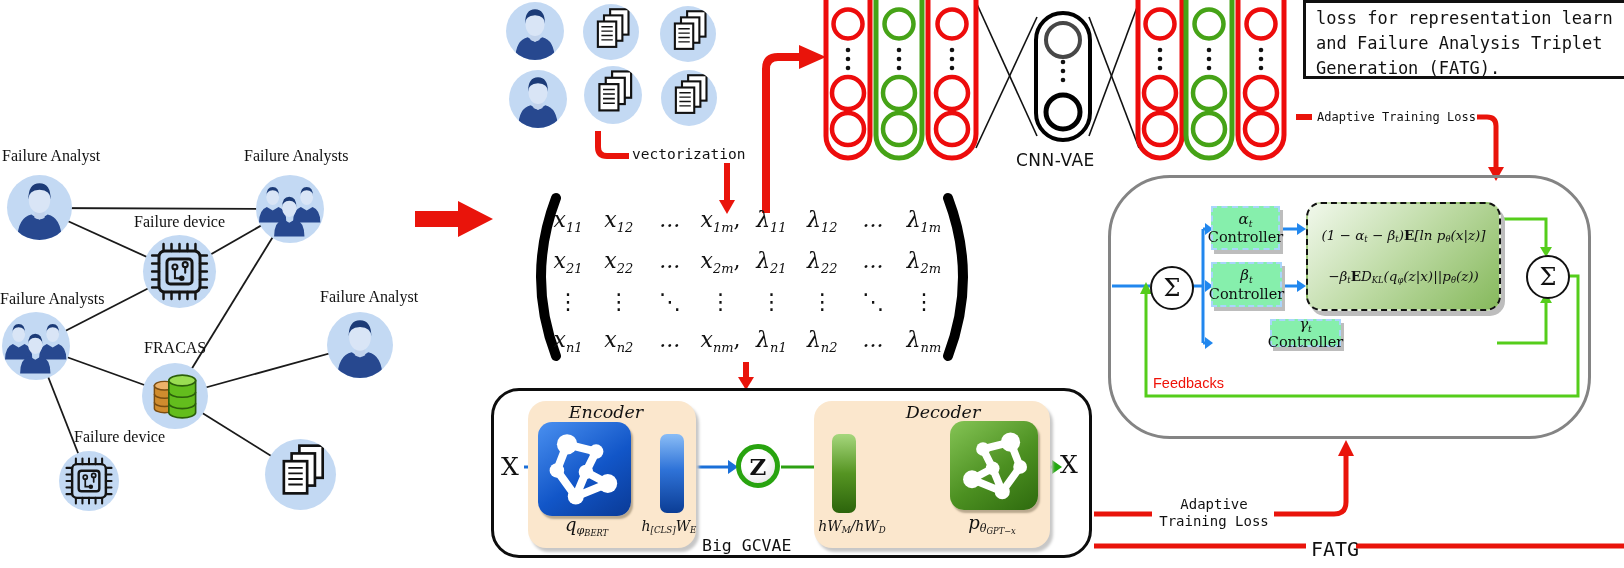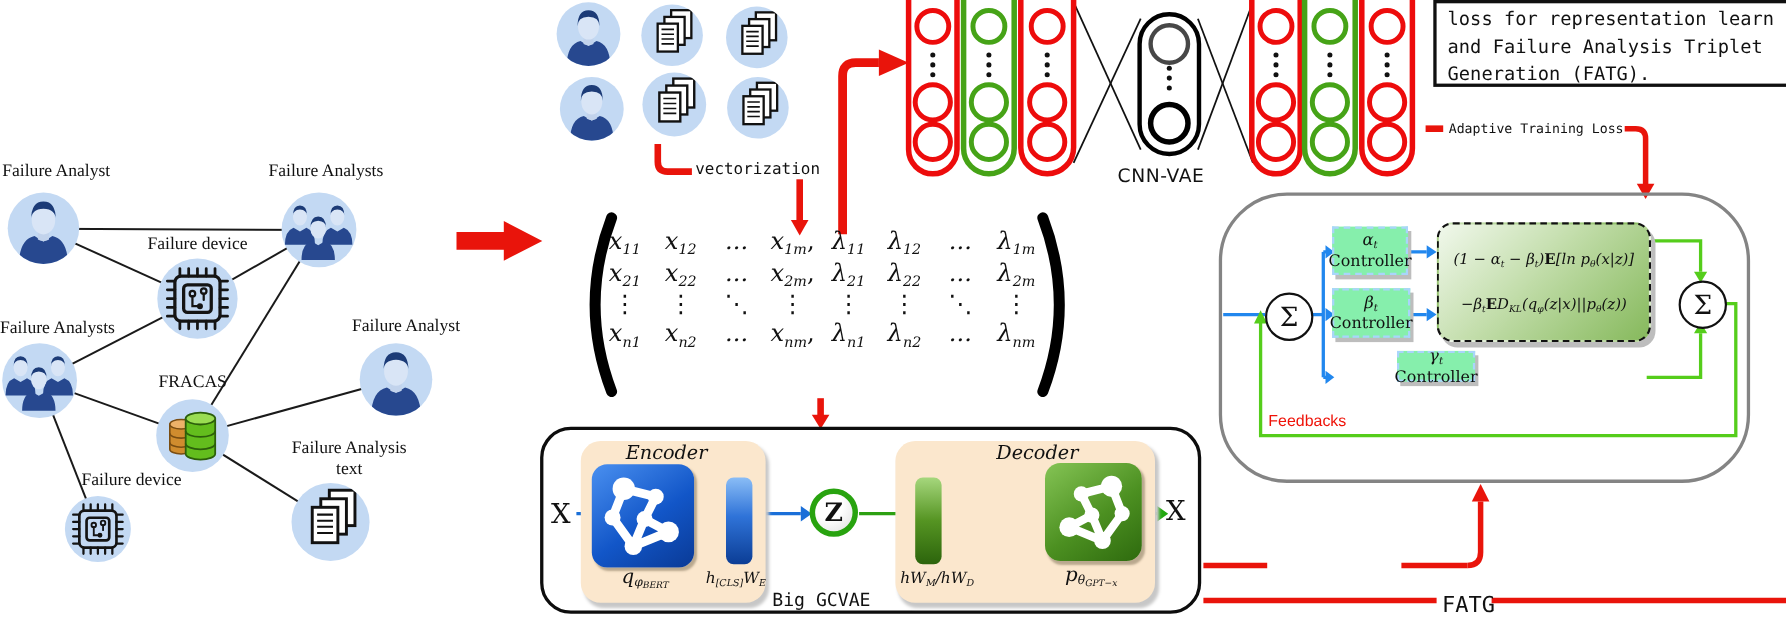--- a/index.html
+++ b/index.html
@@ -14,21 +14,21 @@
   .node-label{position:absolute;z-index:3;font:16px "Liberation Serif",serif;white-space:nowrap;}
   .node-label2{position:absolute;z-index:3;font:16px "Liberation Serif",serif;text-align:center;line-height:19px;}
   
   .mono{font-family:"DejaVu Sans Mono",monospace;}
   .sans{font-family:"DejaVu Sans",sans-serif;}
   
   .note-box{position:absolute;left:1303px;top:0;width:345px;height:79px;background:#fff;
             border:3px solid #101010;z-index:2;padding:3px 0 0 10px;box-sizing:border-box;
             font:17px/25px "DejaVu Sans Mono",monospace;white-space:nowrap;}
   
-  .m-grid{position:absolute;left:546px;top:207px;width:400px;z-index:2;display:flex;flex-direction:column;gap:1px;}
+  .m-grid{position:absolute;left:546px;top:207px;width:400px;z-index:2;display:flex;flex-direction:column;gap:13px;}
   .m-row{display:flex;justify-content:space-between;align-items:baseline;}
   .m-cell{min-width:44px;text-align:center;font:italic 22px "DejaVu Serif","DejaVu Sans",serif;white-space:nowrap;}
   .m-base{font-style:italic;}
   .m-sub{font-size:13px;vertical-align:-5px;font-style:italic;}
   .m-trail{font-style:normal;}
   
   .tok-n{font-style:italic;font-family:"DejaVu Serif",serif;}
   .tok-s{font-style:italic;font-family:"DejaVu Serif",serif;font-size:.62em;vertical-align:-0.28em;}
   .tok-ss{font-style:italic;font-family:"DejaVu Serif",serif;font-size:.46em;vertical-align:-0.55em;}
   .tok-bb{font-style:normal;font-weight:bold;font-family:"DejaVu Serif",serif;}
@@ -342,24 +342,20 @@
       </svg>
   </div>
 
   <div class="node-label" style="left:320px;top:288px">Failure Analyst</div>
   <div class="node-circle" style="left:327px;top:312px;width:66px;height:66px">
     <svg viewBox="0 0 64 64">
         <use href="#person-core"></use>
       </svg>
   </div>
 
-  <div class="node-label2" style="left:250px;top:398px;width:135px">
-    <div>Failure Analysis</div>
-    <div>text</div>
-  </div>
   <div class="node-circle" style="left:265px;top:439px;width:71px;height:71px">
     <svg viewBox="0 0 64 64">
         <use href="#docs-core"></use>
       </svg>
   </div>
 
   <div class="node-label" style="left:74px;top:428px">Failure device</div>
   <div class="node-circle" style="left:59px;top:451px;width:60px;height:60px">
     <svg viewBox="0 0 64 64">
         <use href="#chip-core"></use>
@@ -504,15 +500,19 @@
         <g transform="translate(64,0) scale(-1,1)">
           <use href="#molecule-core"></use>
         </g>
       </svg>
   </div>
   <div class="math-lbl" style="left:946px;top:512px;width:92px;font-size:18px"><span class="tok-n">p</span><span class="tok-s">θ</span><span class="tok-ss">GPT−x</span></div>
 
   <div class="io-x" style="left:1060px;top:450px">X</div>
   <div class="abs mono z2" style="left:702px;top:536px;font-size:16.5px">Big GCVAE</div>
 
+  <div class="abs mono z2" style="left:1150px;top:496px;width:128px;text-align:center;font-size:14px;line-height:17px">
+    <div>Adaptive</div>
+    <div>Training Loss</div>
+  </div>
   <div class="abs mono z2" style="left:1311px;top:537px;font-size:20px">FATG</div>
 
 </div>
 
 </body></html>

